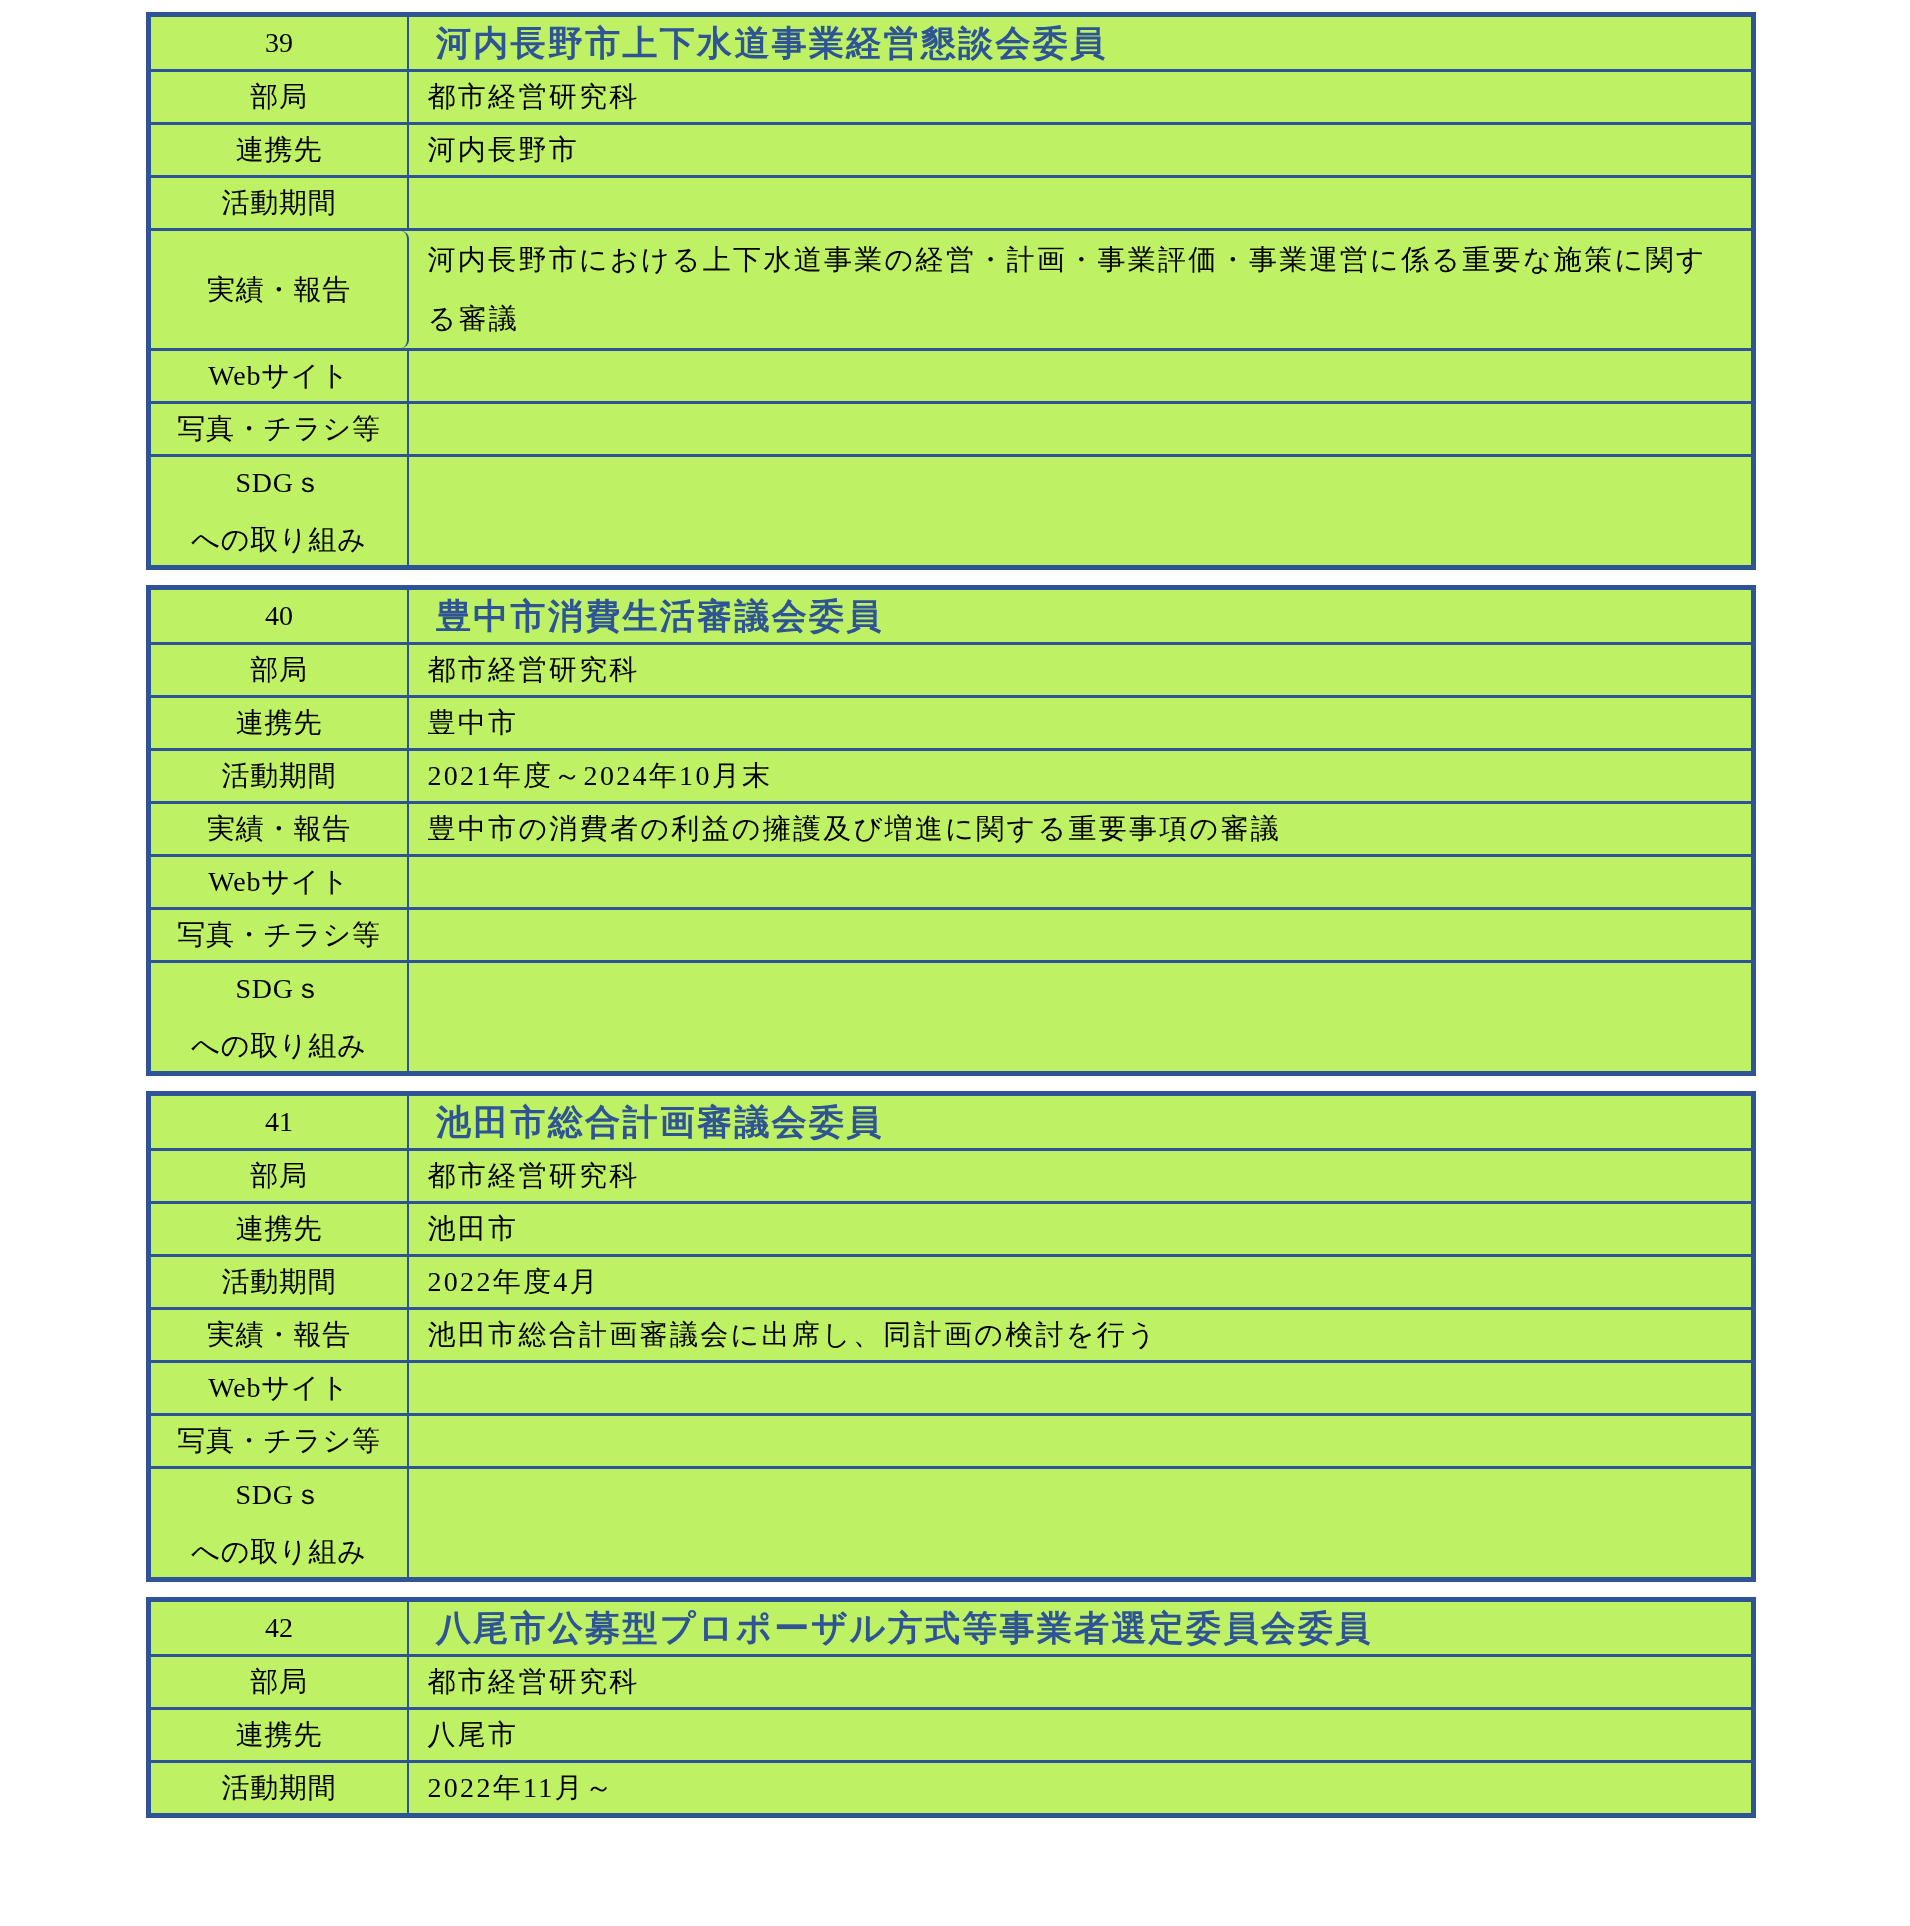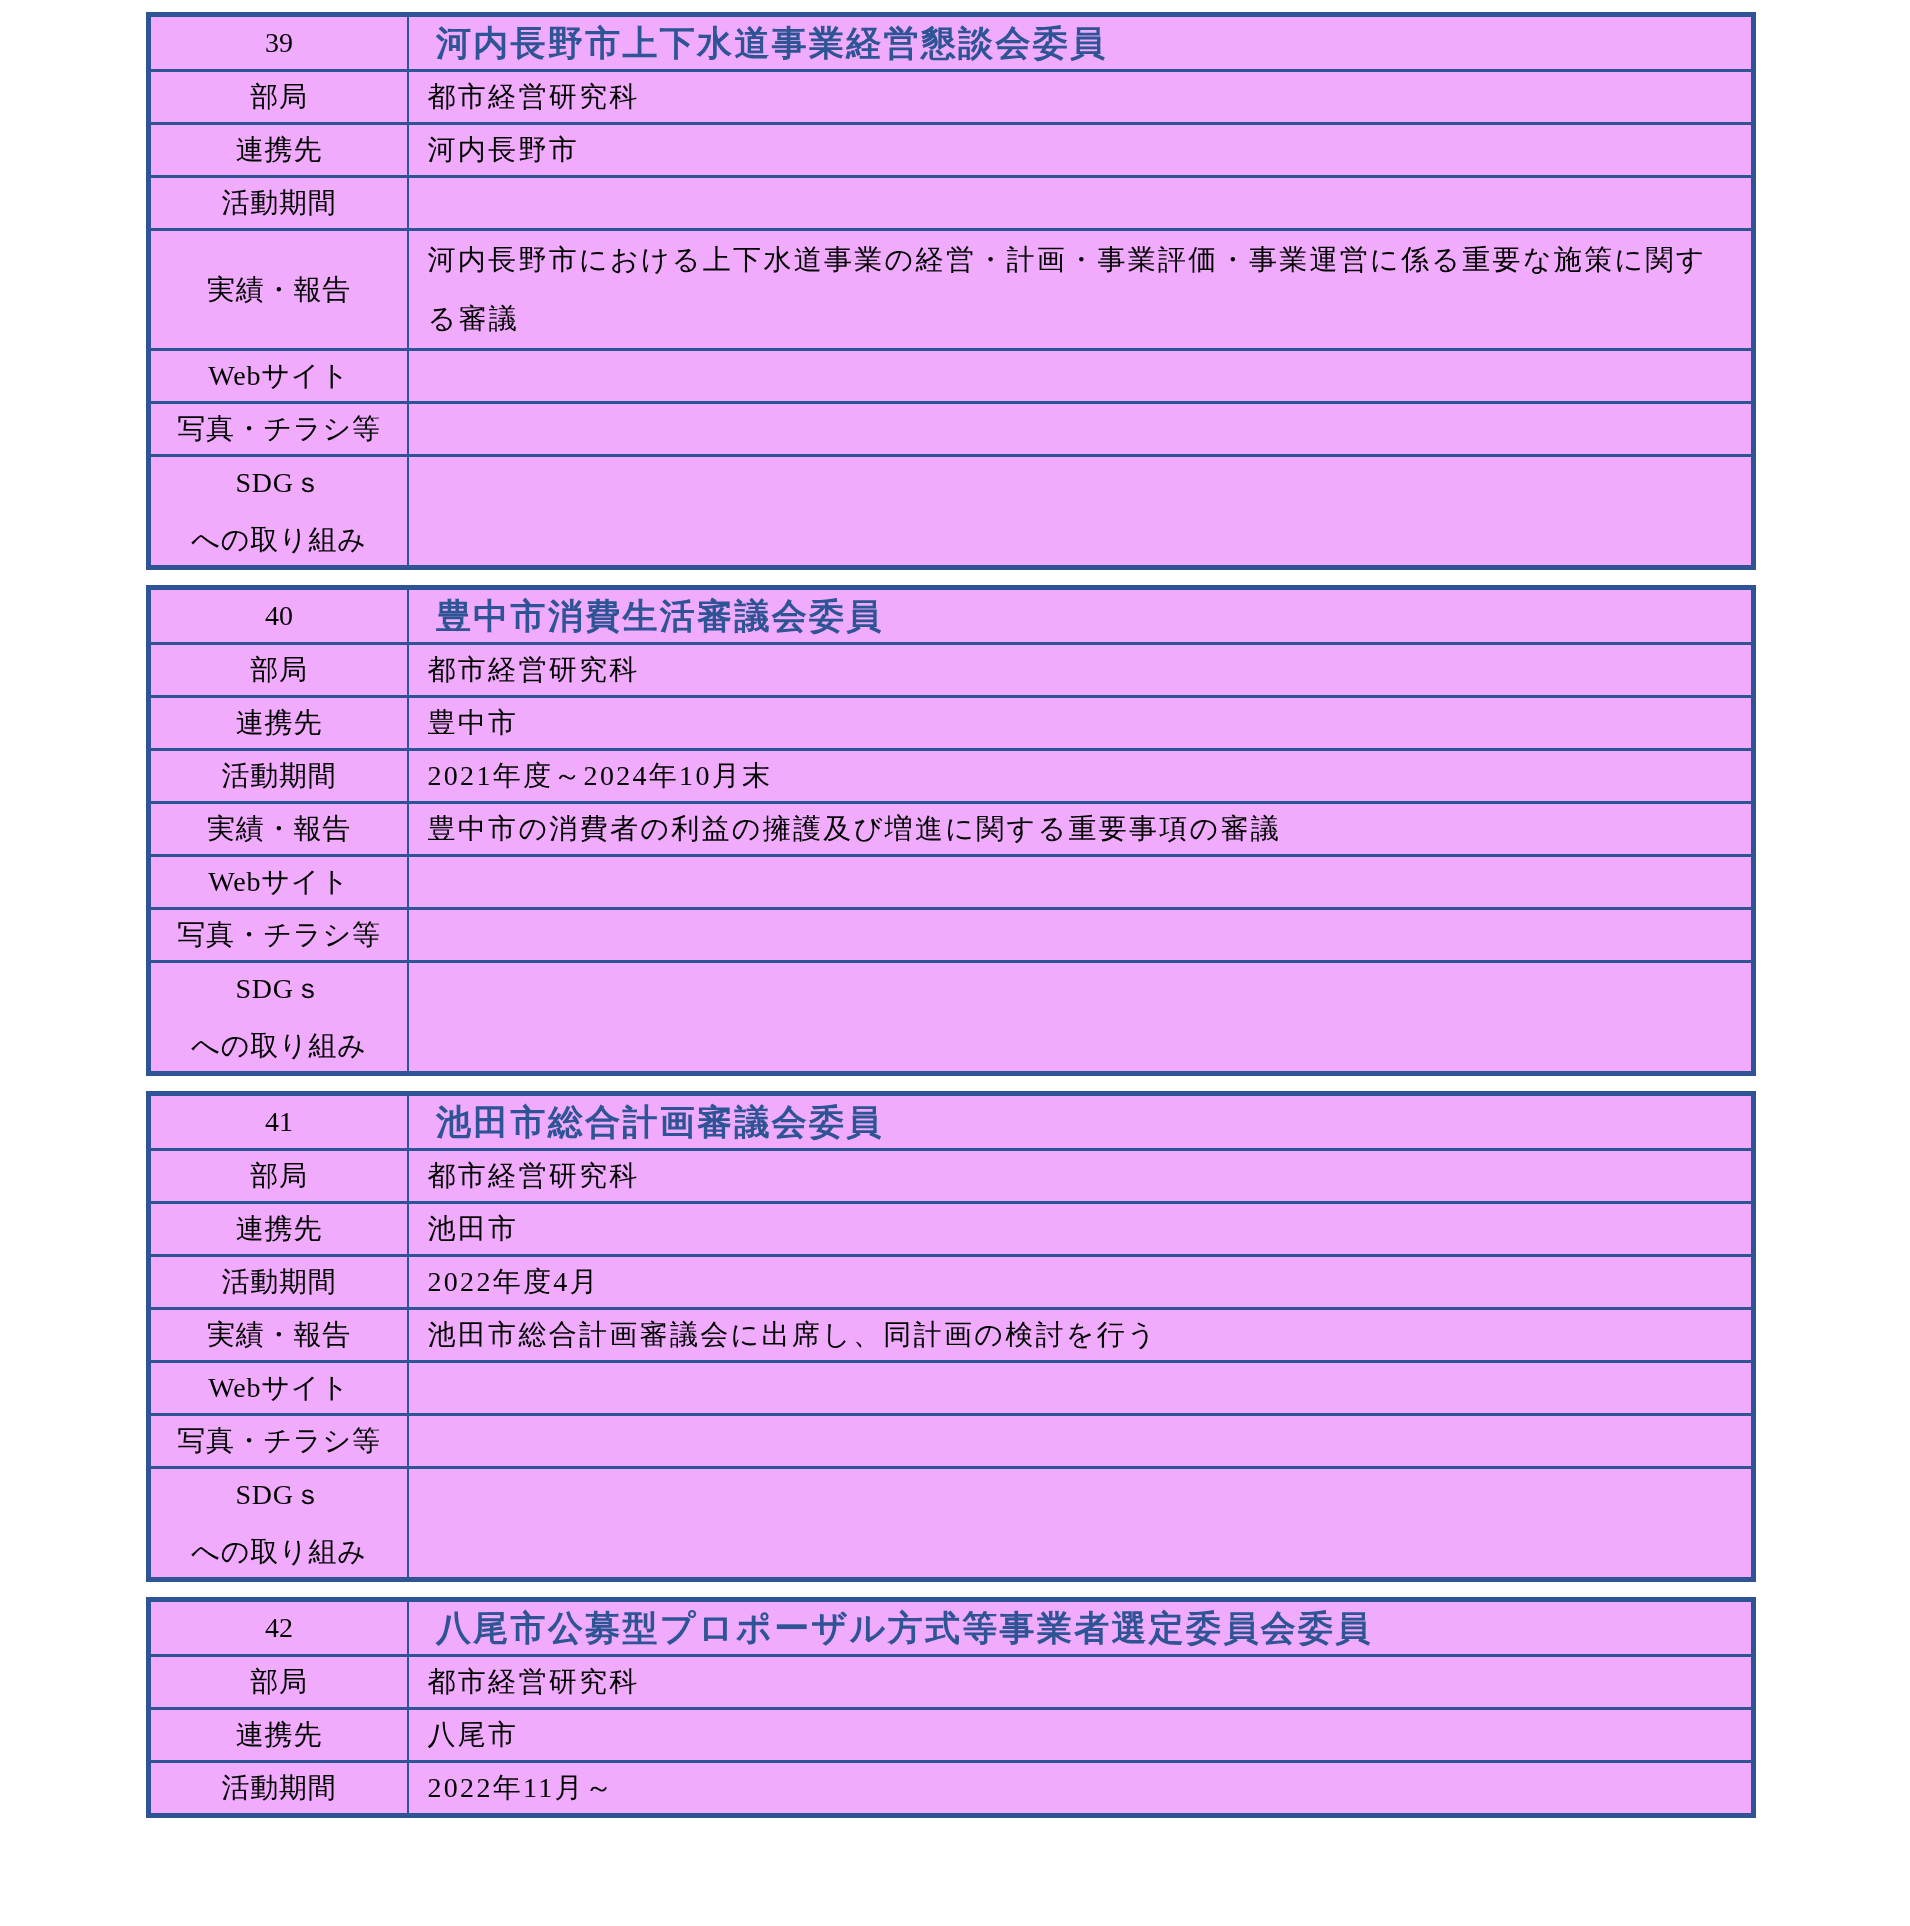--- a/index.html
+++ b/index.html
@@ -12,21 +12,21 @@
     color: var(--ink);
   }
   .page {
     box-sizing: border-box;
     width: 1911px;
     padding: 12px 155px 0 146px;
   }
   .rec-table {
     border: 5.8px solid var(--accent);
     margin-bottom: 15px;
-    background: #f0abfc;
+    background: #bef264;
   }
   .row { display: flex; align-items: stretch; }
   .row + .row { border-top: 3.1px solid var(--accent); }
   .cell { box-sizing: border-box; overflow: hidden; }
   .label-cell {
     flex: 0 0 258px;
     width: 258px;
     border-right: 2.7px solid var(--accent);
     display: flex;
     align-items: center;
@@ -41,21 +41,21 @@
     display: flex;
     align-items: center;
     padding: 0 23px 0 18.5px;
     font-size: 28px;
     line-height: 2.1;
     letter-spacing: 2.3px;
   }
   .content-cell .txt { display: block; }
   .h-title { height: 52px; }
   .h-std   { height: 50px; }
-  .h-2l    { height: 117px; }
+  .h-2l    { height: 117px; border-radius: 8px; }
   .h-sdgs  { height: 108px; }
   .title-row .content-cell {
     font-family: "Liberation Sans", sans-serif;
     font-weight: bold;
     color: var(--accent);
     font-size: 35px;
     line-height: 1.25;
     letter-spacing: 2.3px;
     padding-left: 27px;
   }

